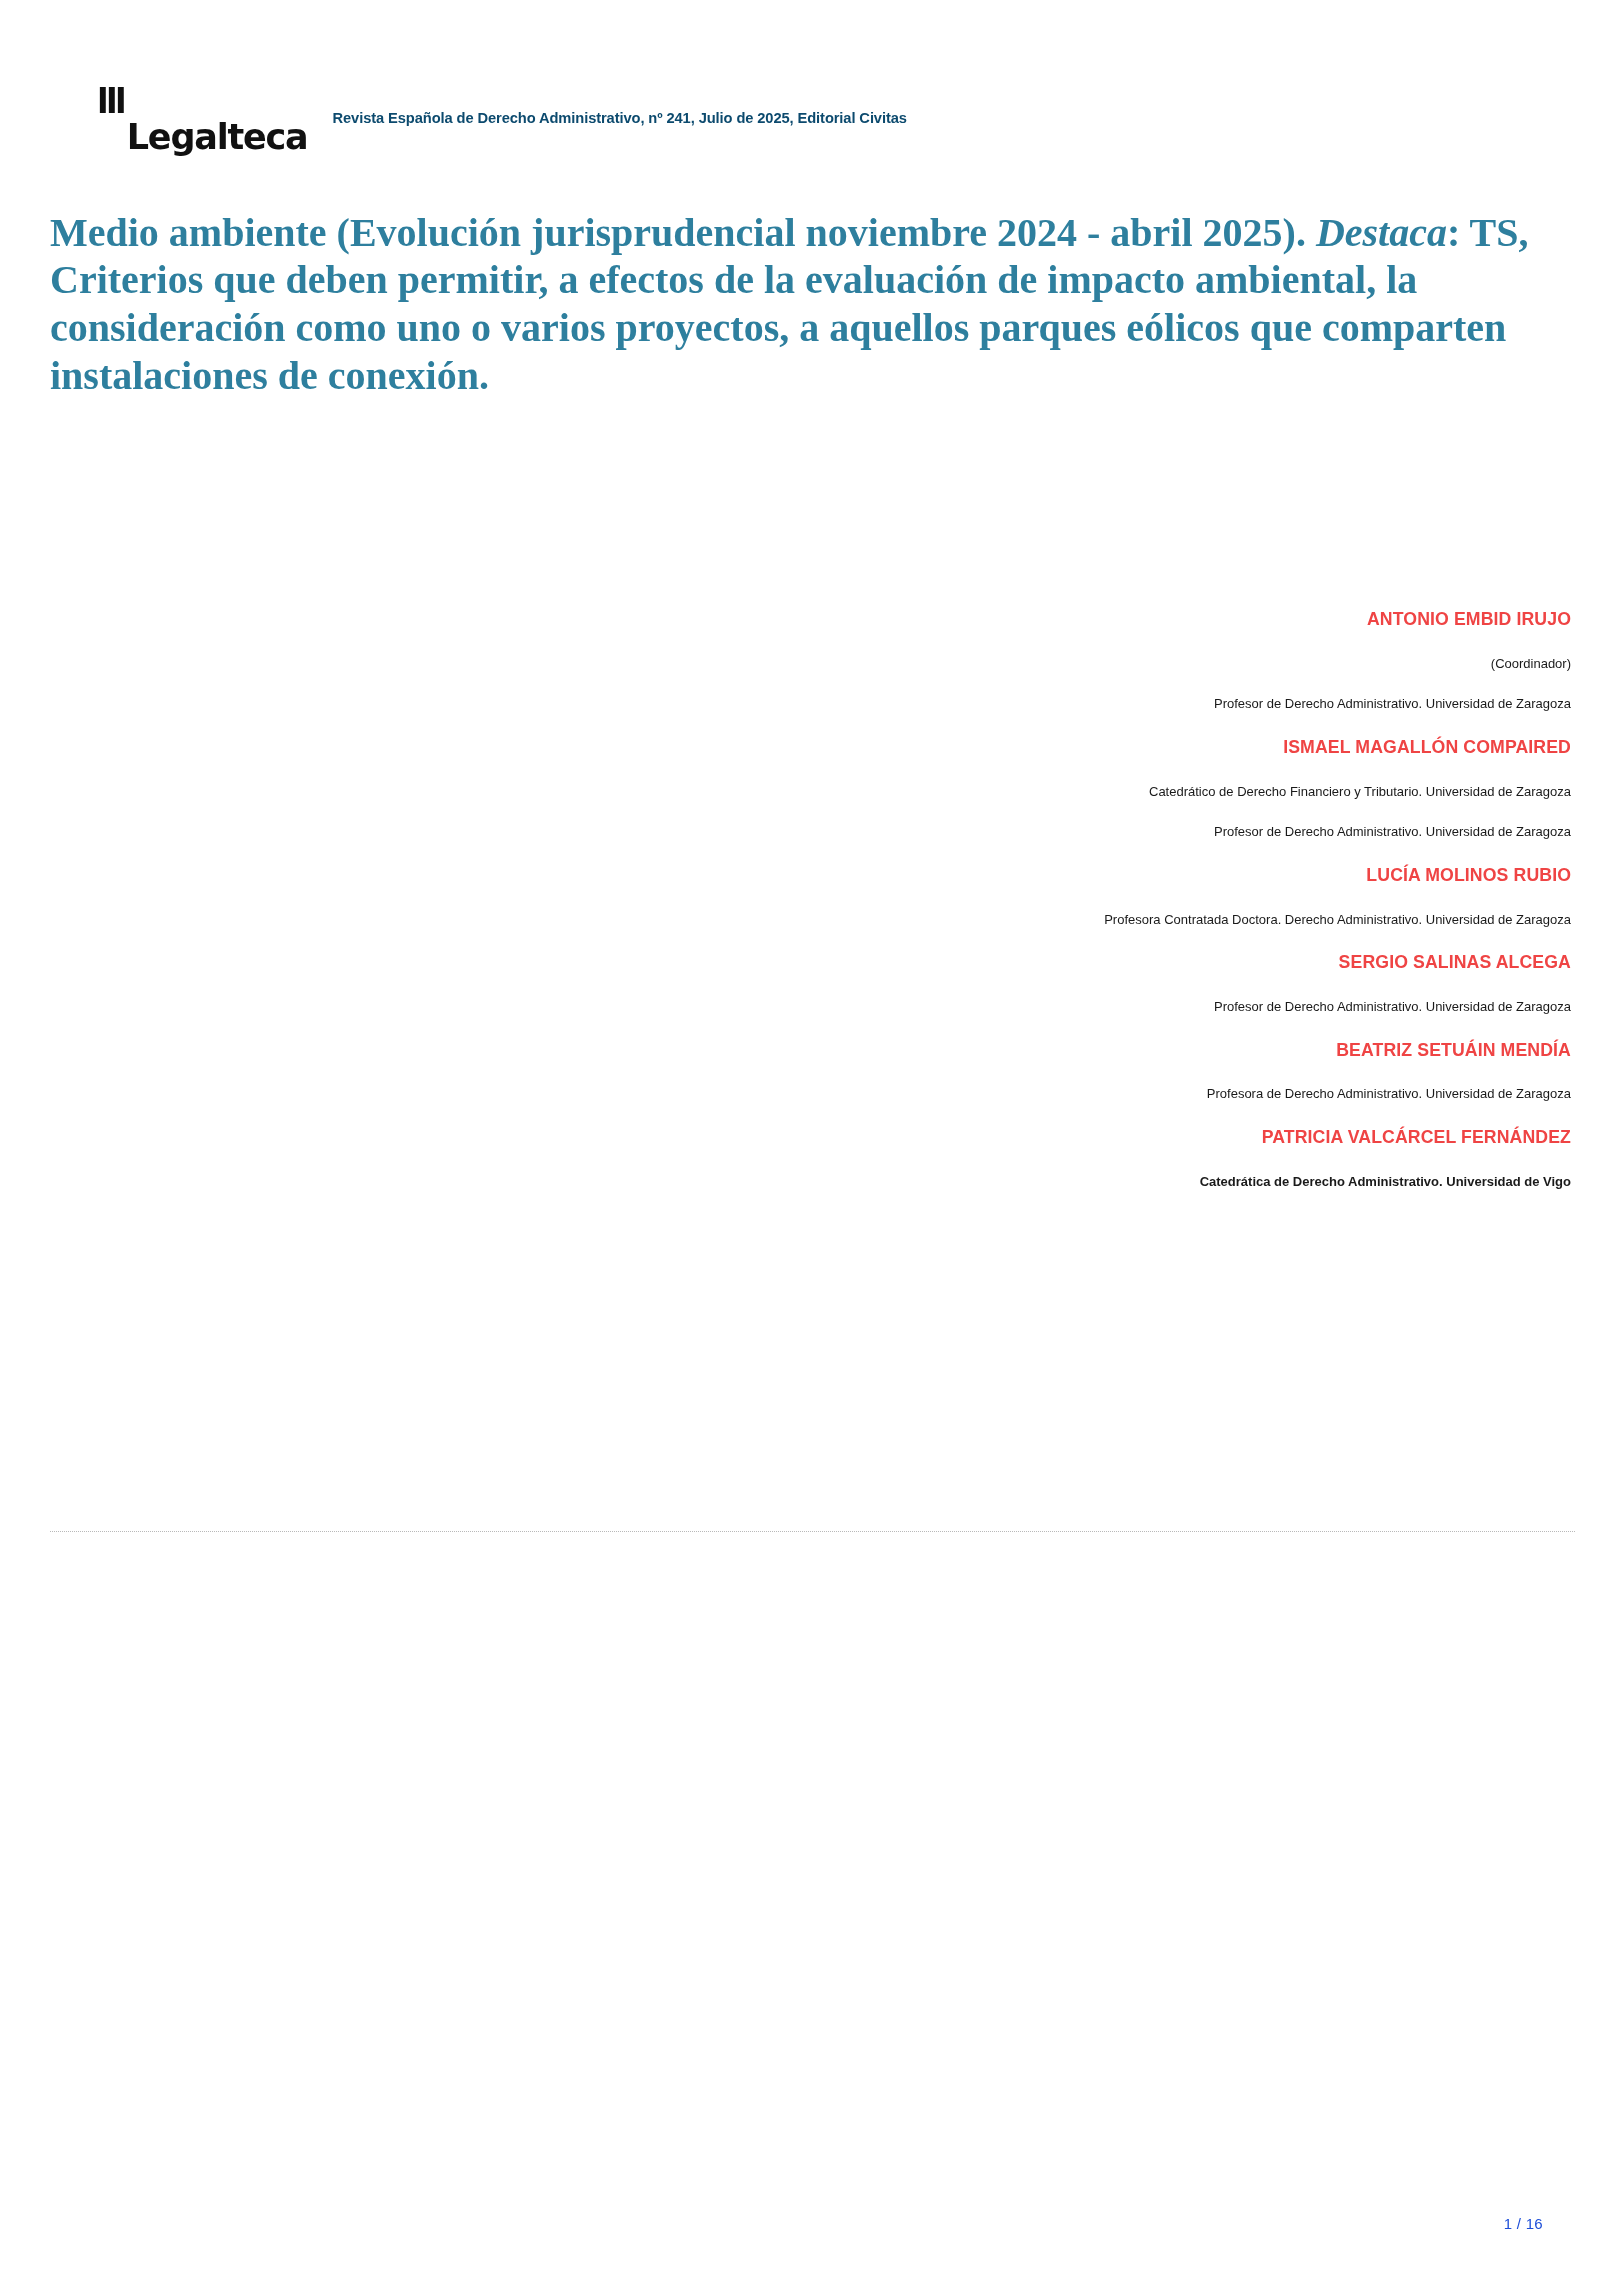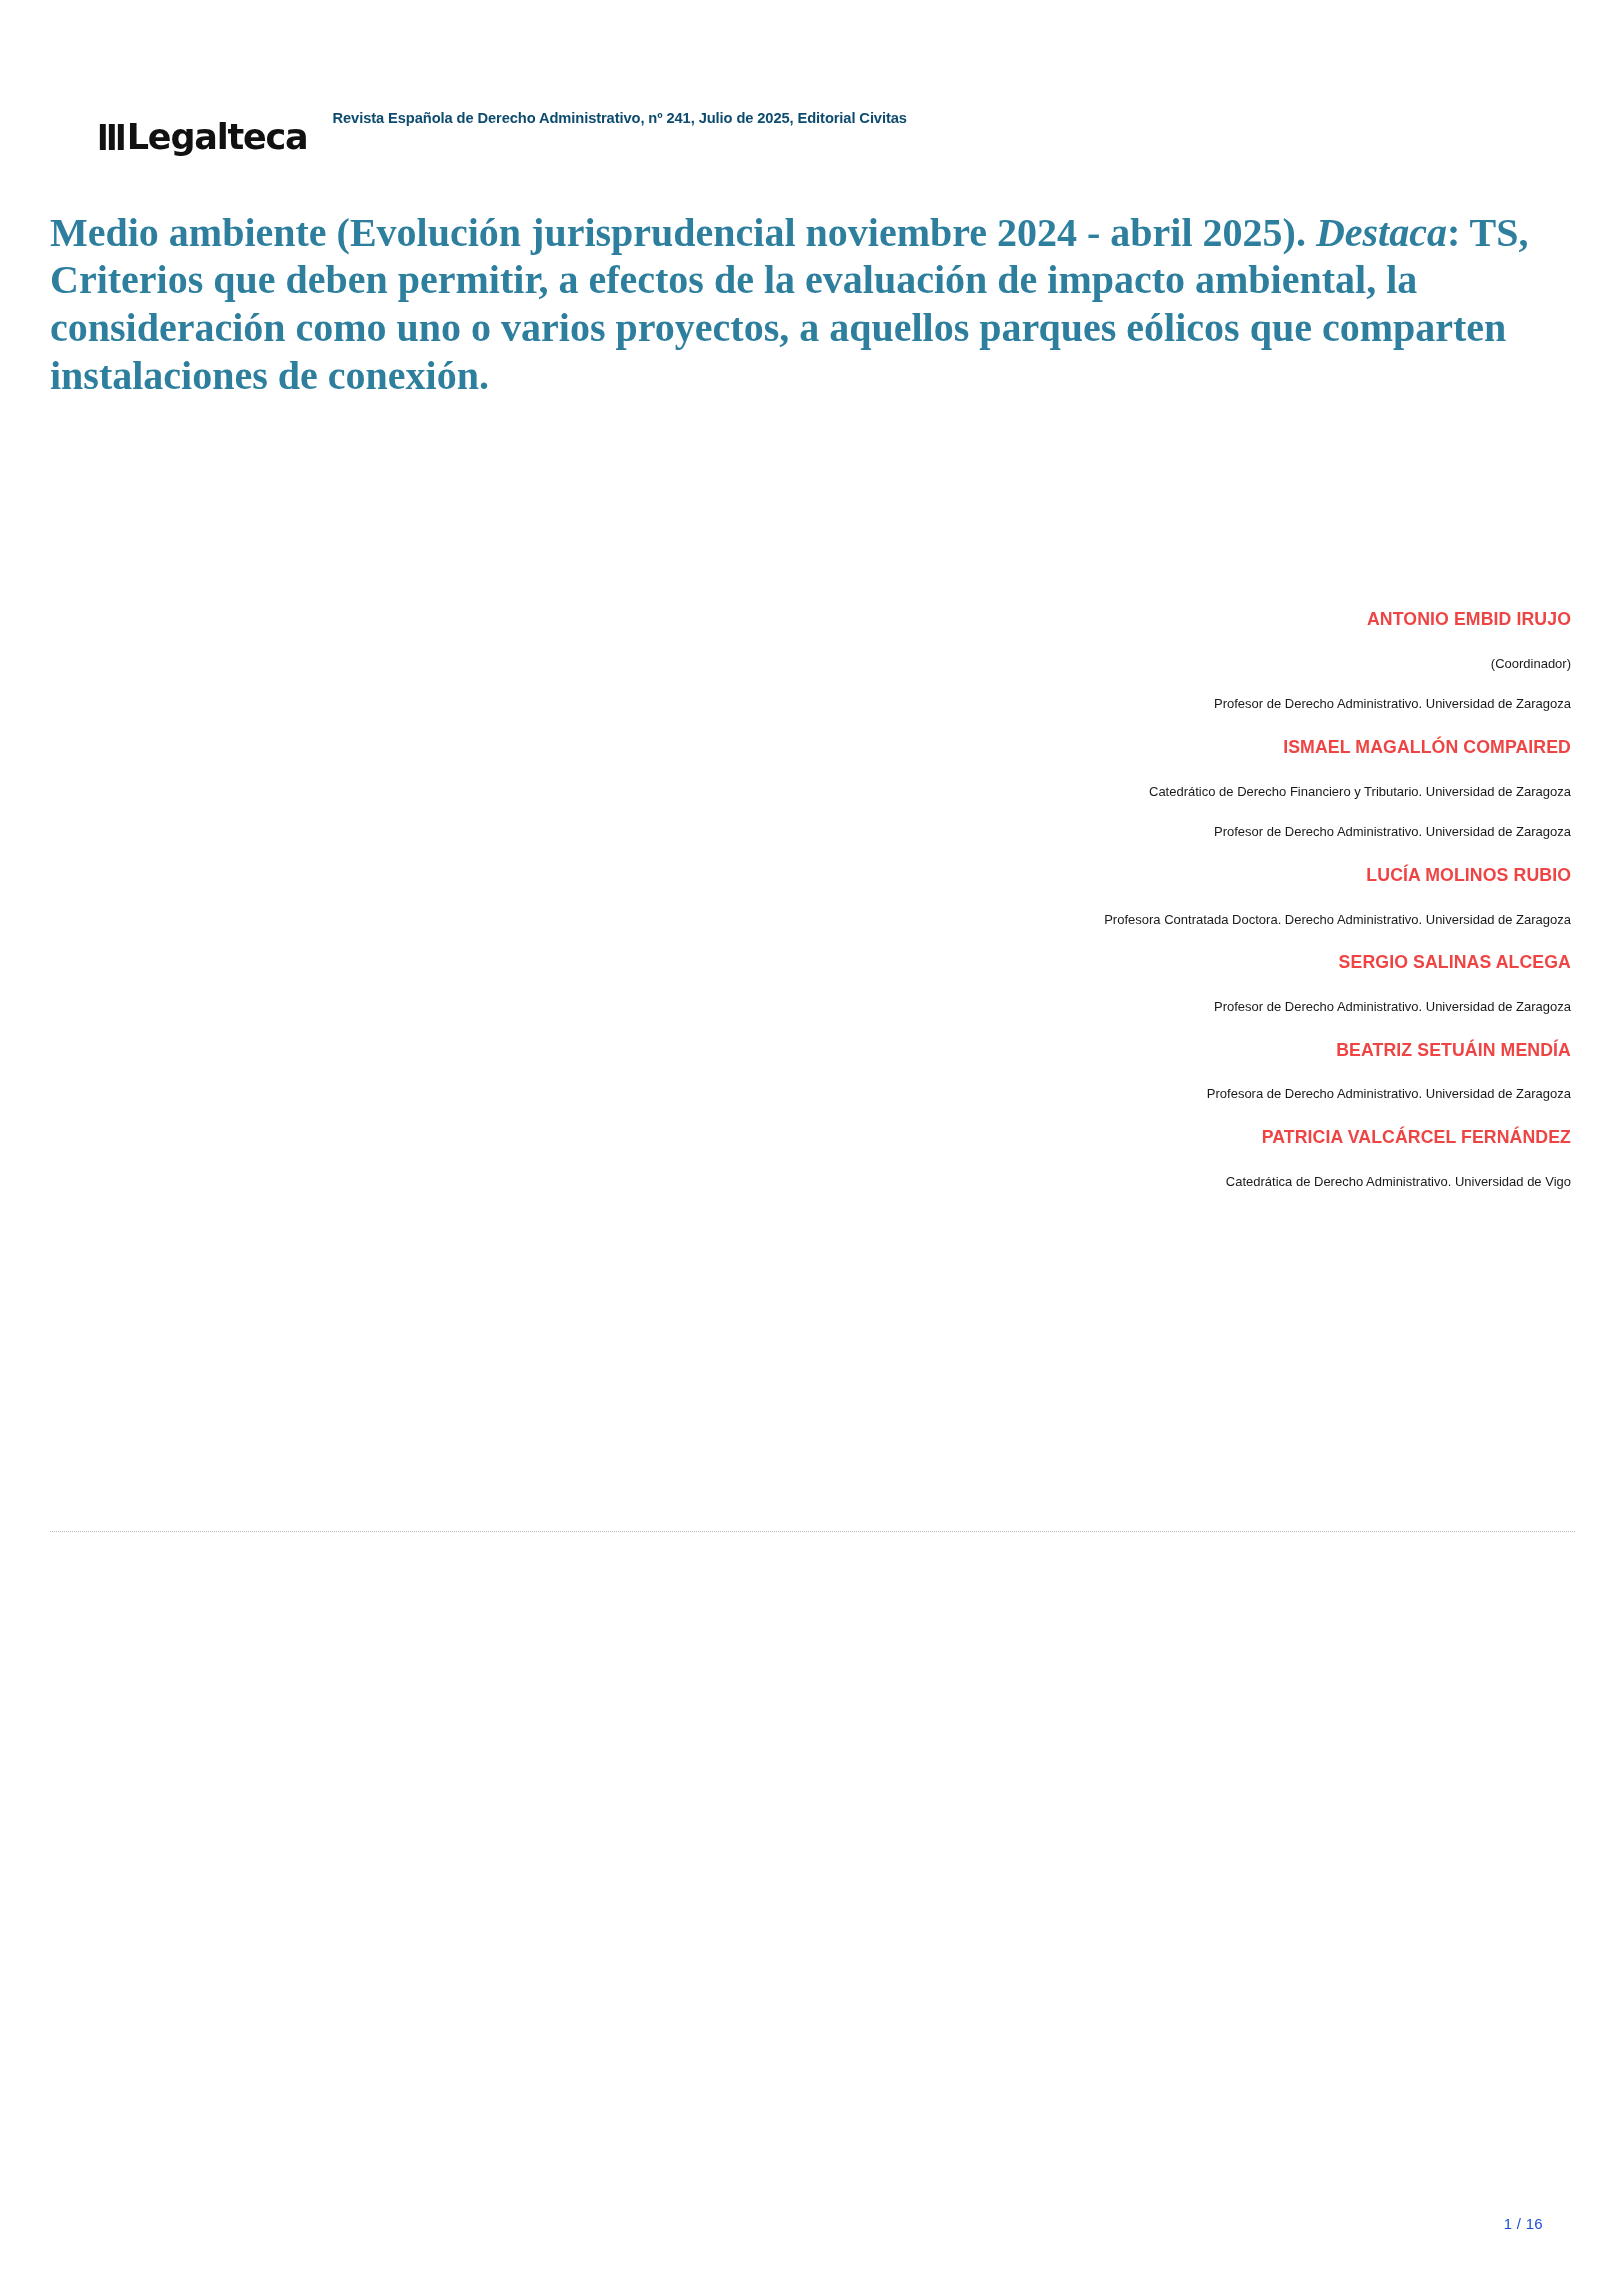--- a/index.html
+++ b/index.html
@@ -27,21 +27,21 @@
     position: absolute;
     top: 84px;
     left: 97px;
     right: 97px;
     display: flex;
     align-items: center;
     gap: 25px;
   }
   .brand {
     display: flex;
-    align-items: flex-end;
+    align-items: flex-start;
     font-family: "DejaVu Sans", sans-serif;
     font-weight: 700;
     font-size: 35px;
     letter-spacing: -1px;
     color: #111111;
     line-height: 1;
   }
   .brand-bars {
     display: inline-block;
     margin-right: 2.6px;
@@ -102,20 +102,21 @@
   .author-role {
     font-family: "Liberation Sans", sans-serif;
     font-weight: 400;
     font-size: 13px;
     color: #1a1a1a;
     margin: 0 0 25px 0;
     line-height: 1.2;
   }
   .author-role.last {
     margin-bottom: 0;
+    font-weight: bold;
   }
 
   .divider {
     position: absolute;
     top: 1531px;
     left: 50px;
     width: 1525px;
     border-top: 1.3px dotted #b9b9b9;
     height: 0;
   }

